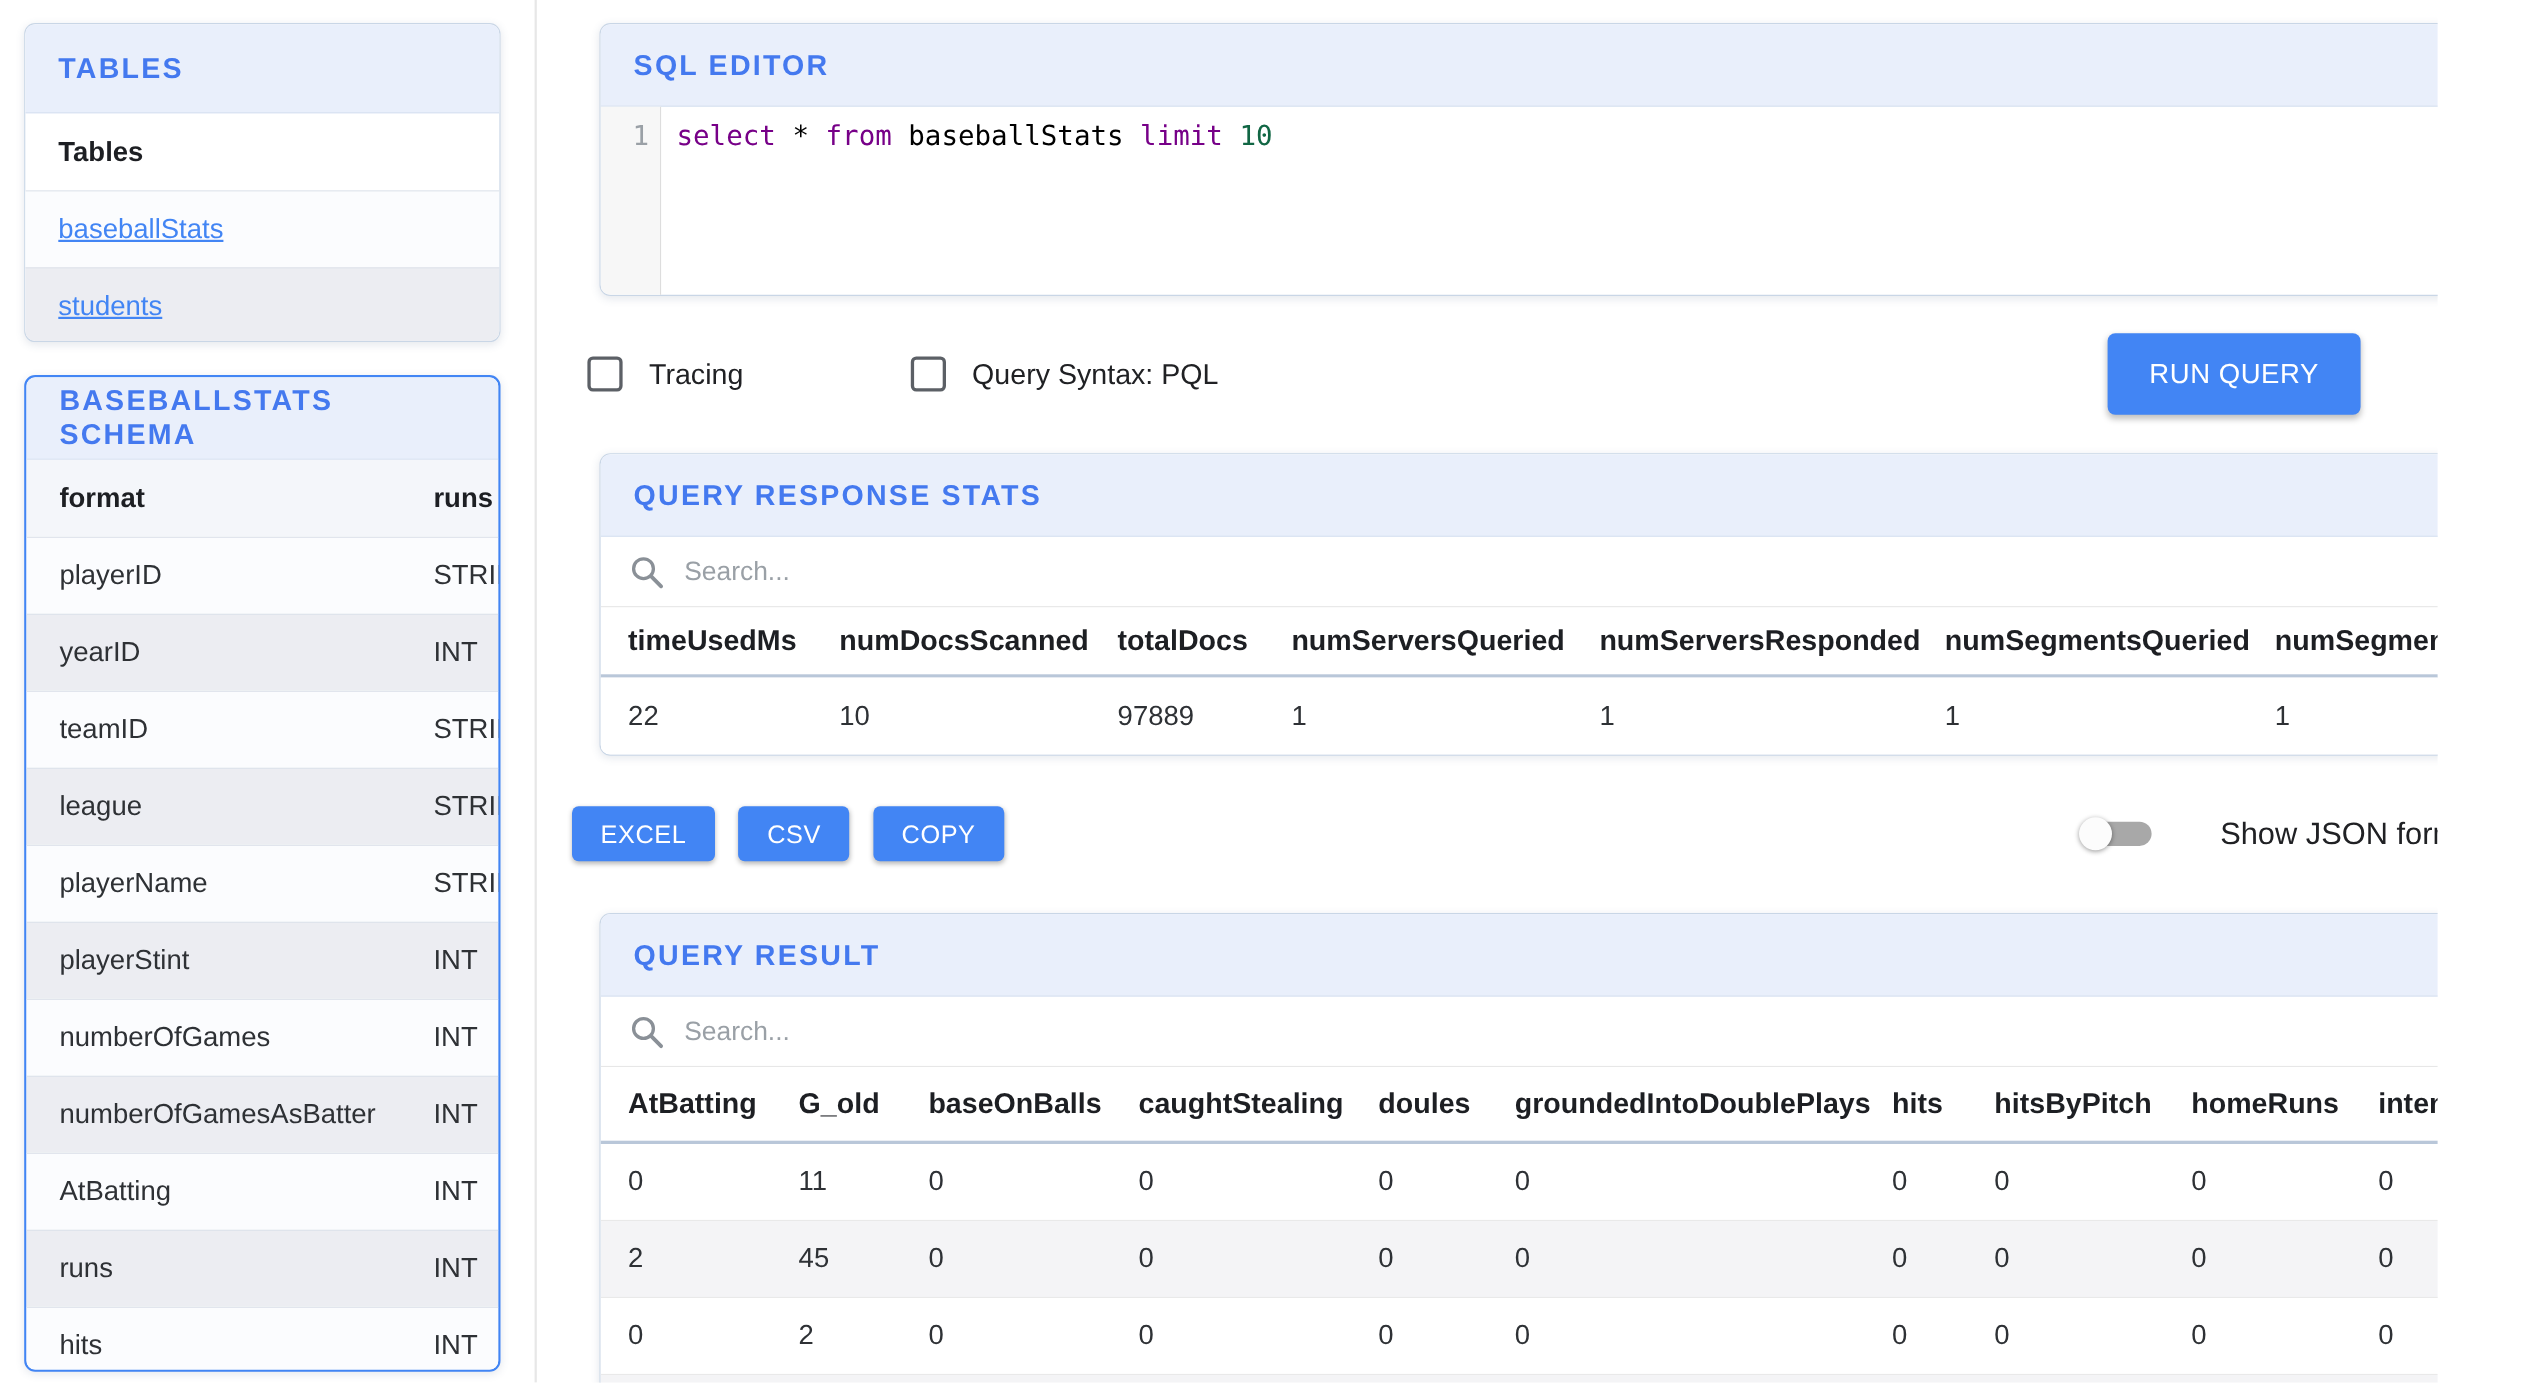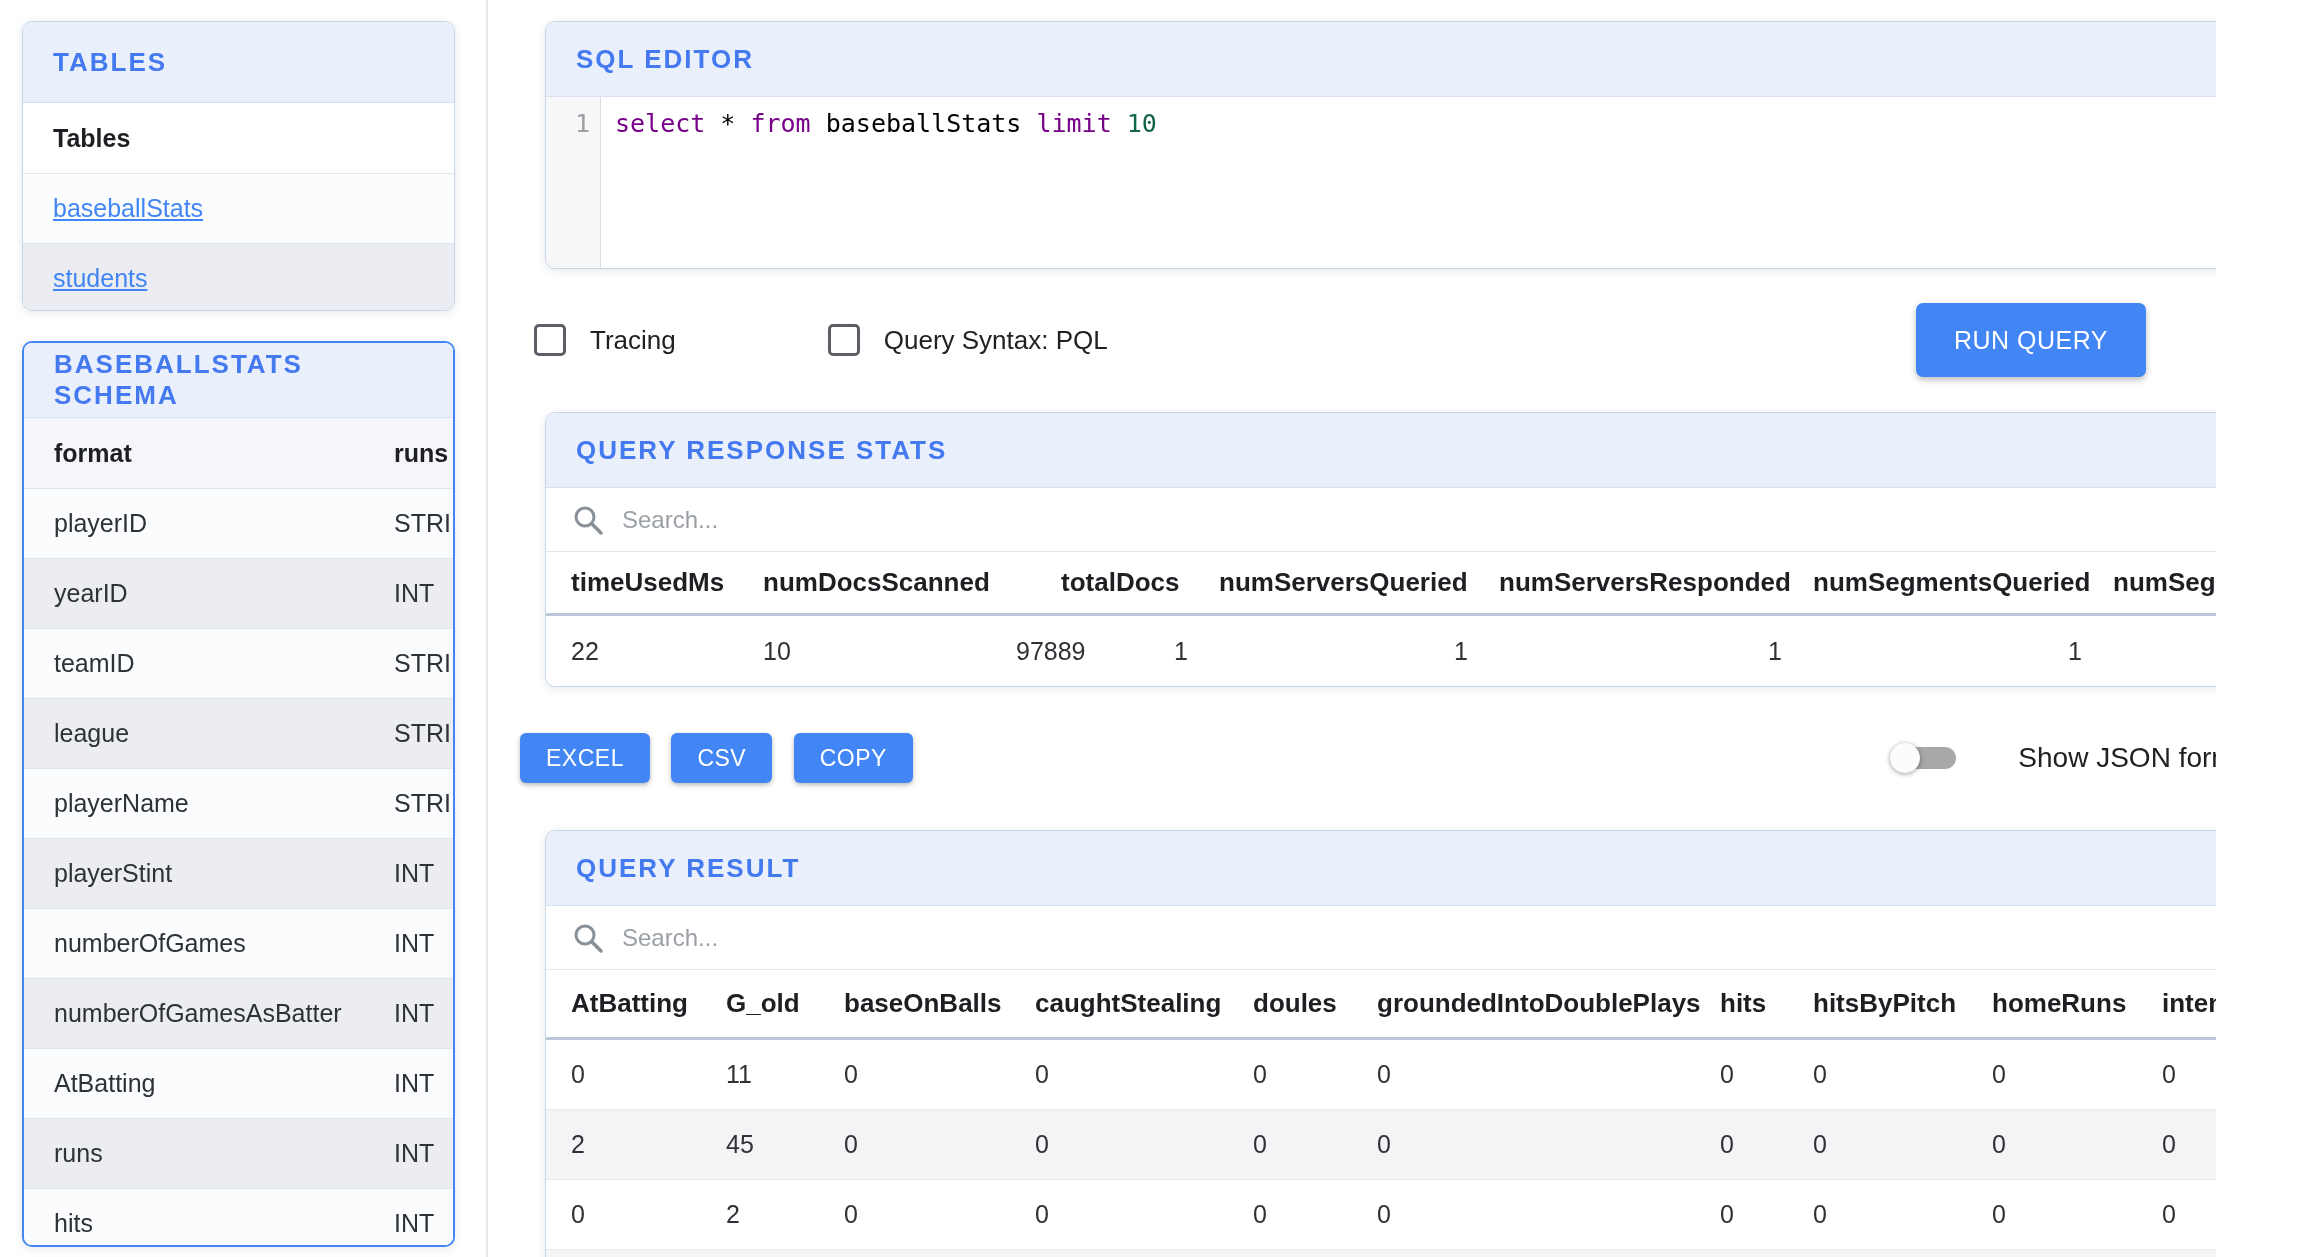--- a/index.html
+++ b/index.html
@@ -205,21 +205,21 @@
         <svg width="32" height="32" viewBox="0 0 32 32">
             <circle cx="13" cy="13" r="9" fill="none" stroke="#8a9097" stroke-width="3"></circle>
             <line x1="20" y1="20" x2="29" y2="29" stroke="#8a9097" stroke-width="3.5" stroke-linecap="round"></line>
           </svg>
       </span>
       <input class="search-input" placeholder="Search..." style="">
     </div>
     <div class="thead-row" id="stats-headers">
         <span class="cell c0" style="flex-basis: 217px;">timeUsedMs</span>
         <span class="cell" style="flex-basis: 253px;">numDocsScanned</span>
-        <span class="cell" style="flex-basis: 158px; margin-left: 45px;">totalDocs</span>
+        <span class="cell" style="flex-basis: 158px;">totalDocs</span>
         <span class="cell" style="flex-basis: 280px;">numServersQueried</span>
         <span class="cell" style="flex-basis: 314px;">numServersResponded</span>
         <span class="cell" style="flex-basis: 300px;">numSegmentsQueried</span>
         <span class="cell" style="flex-basis: 300px;">numSegmentsProcessed</span>
       </div>
     <div class="tdata-row row-w" id="stats-row" style="border-bottom:none;">
         <span class="cell c0" style="flex-basis: 217px;">22</span>
         <span class="cell" style="flex-basis: 253px;">10</span>
         <span class="cell" style="flex-basis: 158px;">97889</span>
         <span class="cell" style="flex-basis: 280px;">1</span>

